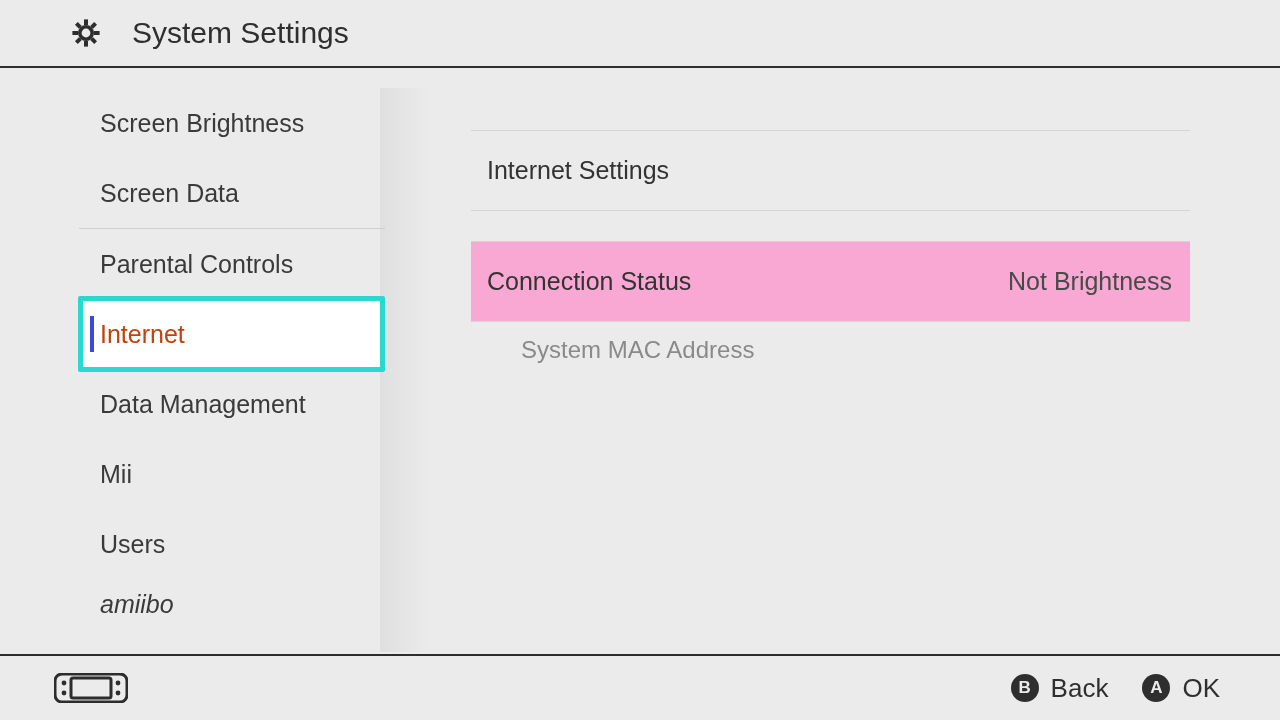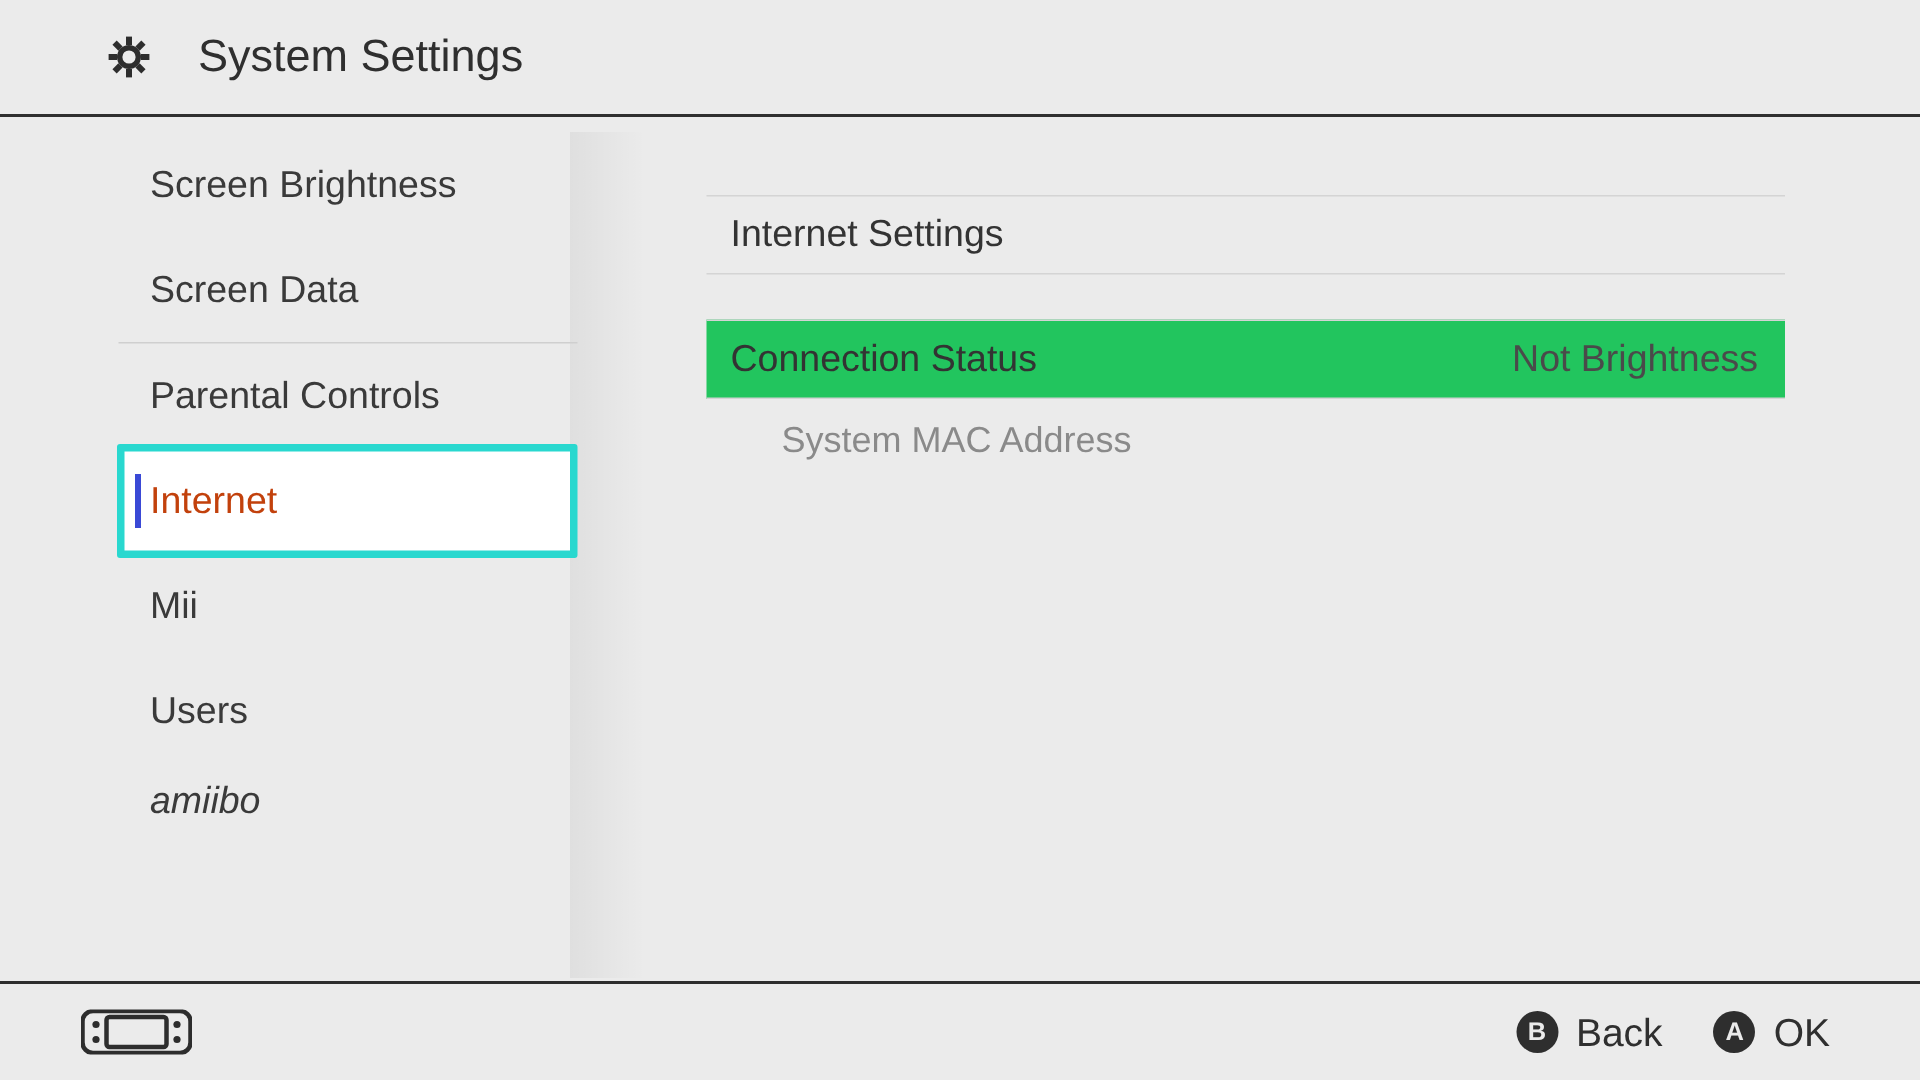--- a/index.html
+++ b/index.html
@@ -7,21 +7,21 @@
   body {
     background: #ebebeb;
     font-family: -apple-system, BlinkMacSystemFont, "Segoe UI", Arial, sans-serif;
     color: #2f2f2f;
   }
 
   
   .header {
     position: absolute;
     top: 0; left: 0; right: 0;
-    height: 78px;
+    height: 68px;
     border-bottom: 2px solid #2f2f2f;
     display: flex;
     align-items: center;
     padding-left: 66px;
   }
   .header .gear {
     width: 40px; height: 40px;
     margin-right: 26px;
   }
   .header .title {
@@ -107,38 +107,38 @@
     background: linear-gradient(to right, rgba(0,0,0,0.05), rgba(0,0,0,0));
     pointer-events: none;
   }
 
   
   .main {
     flex: 1;
     padding: 0 90px 0 58px;
   }
   .row {
-    height: 53px;
+    height: 81px;
     display: flex;
     align-items: center;
     justify-content: space-between;
     font-size: 25px;
     color: #333;
     border-top: 1px solid #d4d4d4;
     border-bottom: 1px solid #d4d4d4;
     padding: 0 18px 0 16px;
   }
   .row:first-child {
     margin-top: 42px;
   }
   .row + .row-space {
     height: 30px;
   }
   .row.status {
-    background: #22c55e;
+    background: #f9a8d4;
   }
   .row .value {
     color: #4a4a4a;
   }
   .subrow {
     padding: 14px 0 0 50px;
     font-size: 24px;
     color: #8a8a8a;
   }
 
@@ -239,20 +239,23 @@
       <span class="item-label">Parental Controls</span>
     </div>
 
     <div class="sidebar-item selected">
       <div class="highlight-box">
         <div class="highlight-inner-bar"></div>
       </div>
       <span class="item-label">Internet</span>
     </div>
 
+    <div class="sidebar-item">
+      <span class="item-label">Data Management</span>
+    </div>
 
     <div class="sidebar-item">
       <span class="item-label">Mii</span>
     </div>
 
     <div class="sidebar-item">
       <span class="item-label">Users</span>
     </div>
 
     <div class="sidebar-item" style="height:50px;font-style:italic;">

